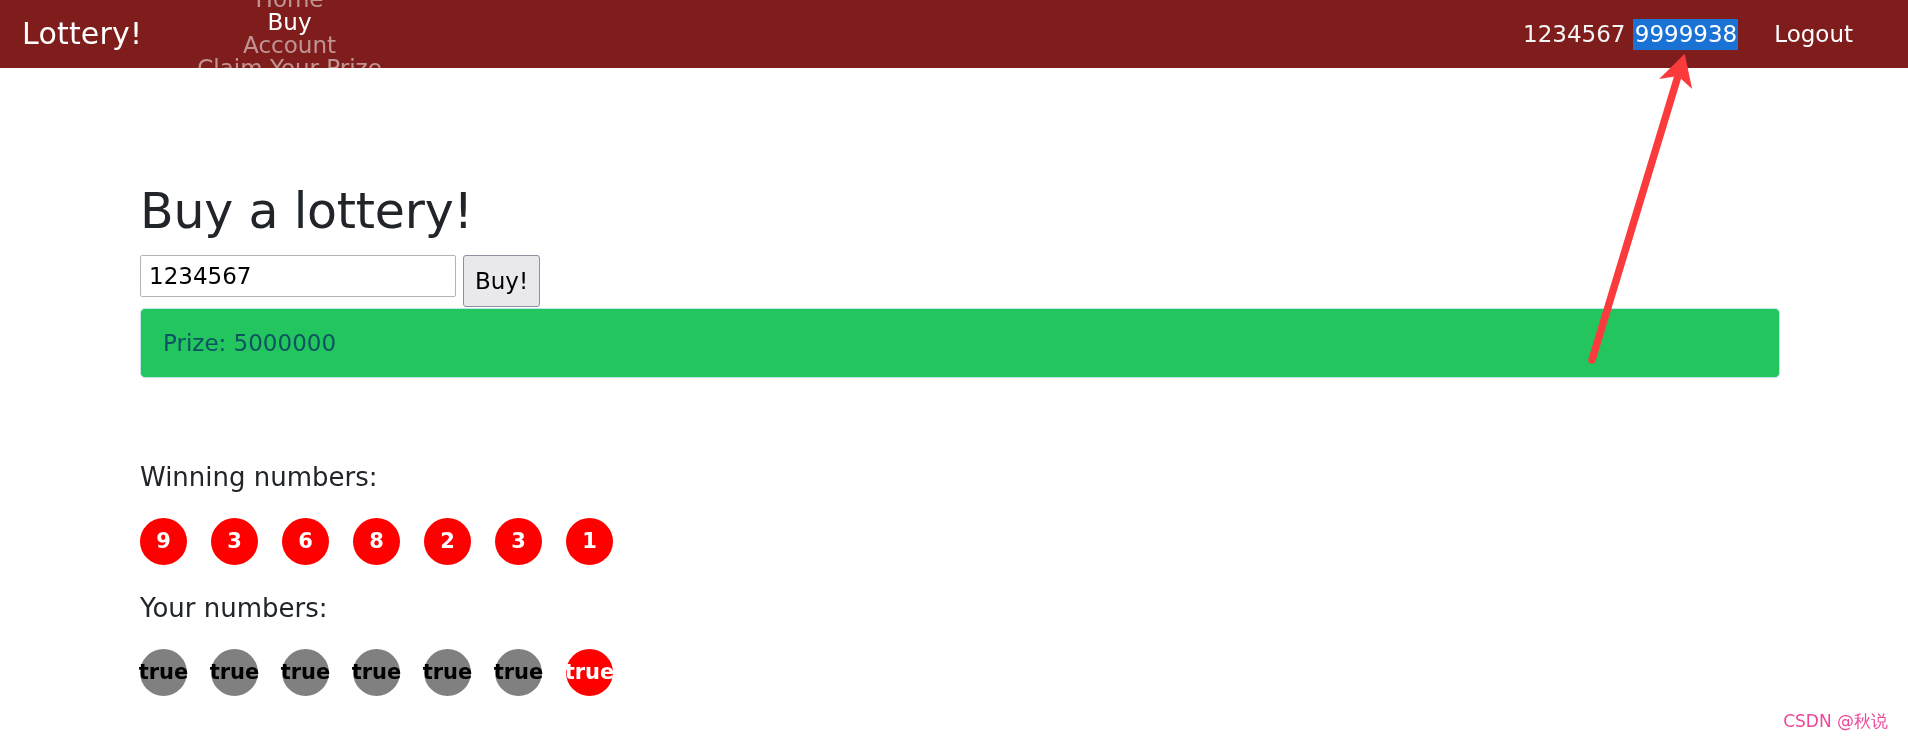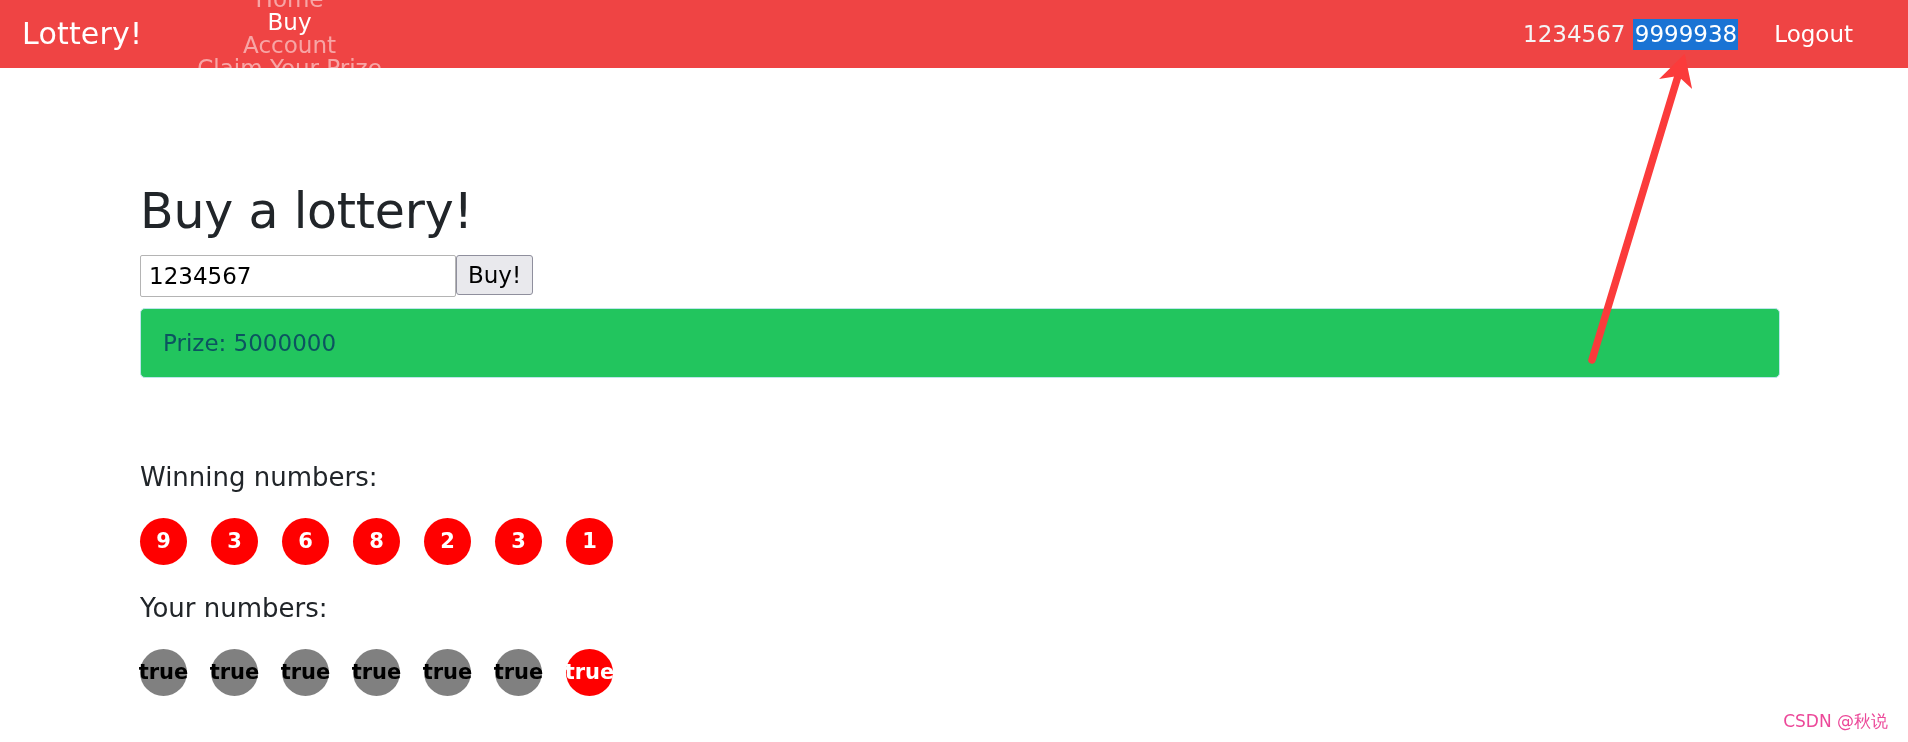--- a/index.html
+++ b/index.html
@@ -16,21 +16,21 @@
     position: relative;
   }
 
   
   .navbar {
     position: absolute;
     top: 0;
     left: 0;
     width: 1908px;
     height: 68px;
-    background: #ef4444;
+    background: #7f1d1d;
     display: flex;
     align-items: center;
     box-sizing: border-box;
     padding: 0 55px 0 22px;
   }
   .navbar-brand {
     color: #ffffff;
     font-size: 30px;
     line-height: 1;
     letter-spacing: 0.2px;
@@ -113,22 +113,22 @@
     font-size: 23px;
     font-family: "DejaVu Sans", "Liberation Sans", sans-serif;
     color: #000000;
     padding: 2px 8px;
     border: 1px solid #b4b4b4;
     border-radius: 2px;
     background: #ffffff;
     outline: none;
   }
   .buy-button {
-    margin-left: 0;
-    height: 40px;
+    margin-left: 7px;
+    height: 52px;
     padding: 0 11px;
     font-size: 23px;
     font-family: "DejaVu Sans", "Liberation Sans", sans-serif;
     color: #000000;
     background: #e9e9ed;
     border: 1px solid #8f8f9d;
     border-radius: 3px;
     cursor: pointer;
     line-height: 1;
   }

